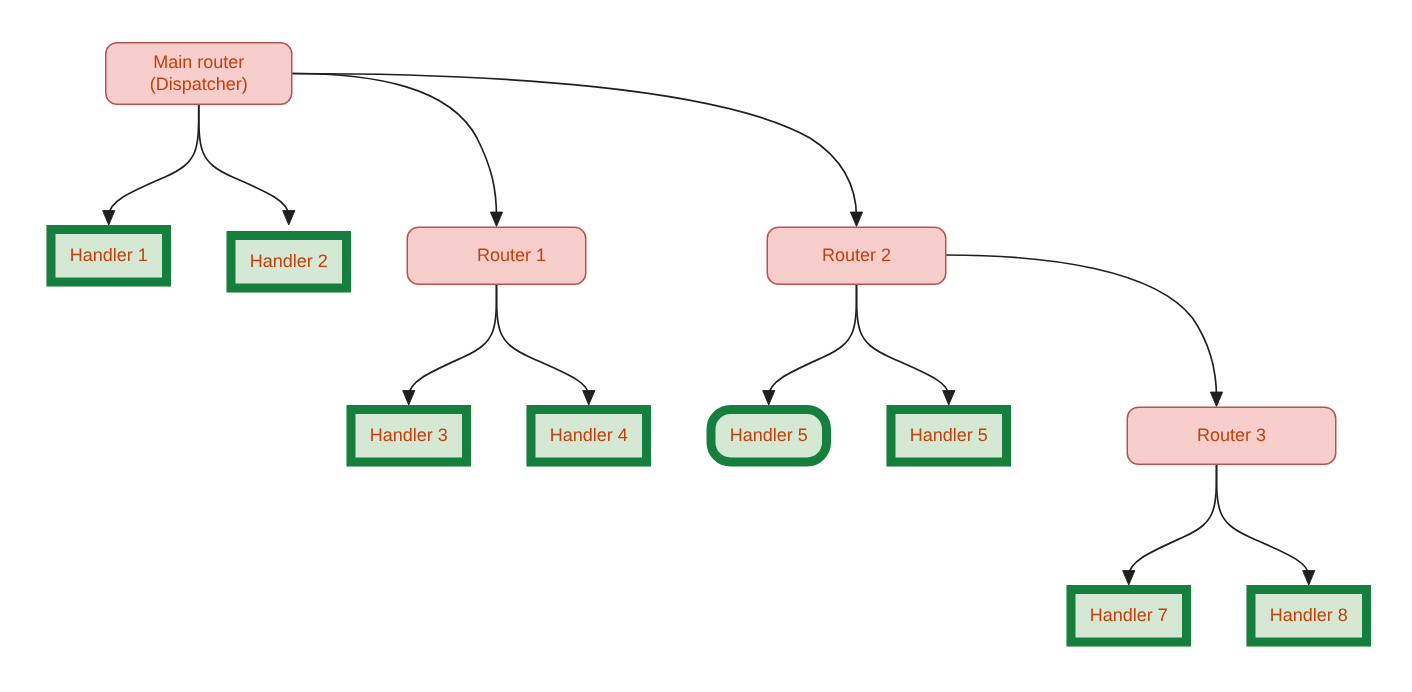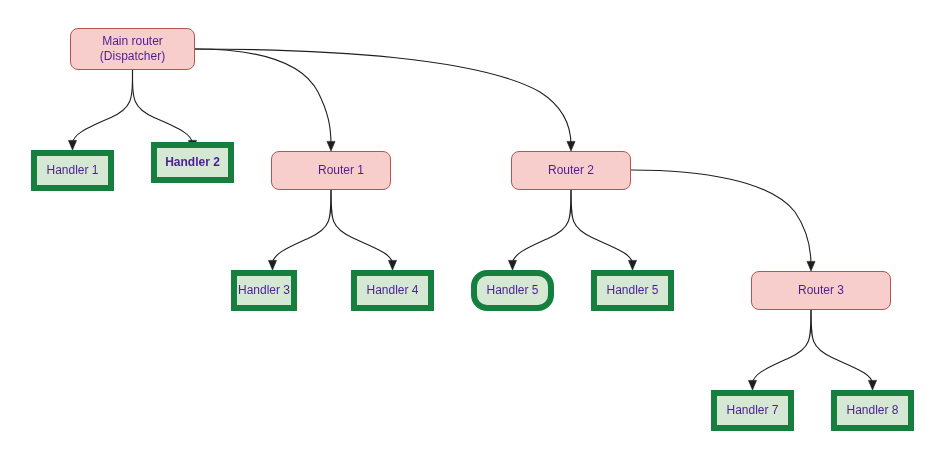--- a/index.html
+++ b/index.html
@@ -28,21 +28,21 @@
   }
   .node {
     position: absolute;
     box-sizing: border-box;
     display: flex;
     align-items: center;
     justify-content: center;
     text-align: center;
     font-size: 12px;
     line-height: 15px;
-    color: #4c1d95;
+    color: #c2410c;
     white-space: pre-line;
     z-index: 2;
   }
   .node-router {
     background: #f8cecc;
     border: 1px solid #b85450;
     border-radius: 8px;
   }
   .node-handler {
     background: #d5e8d4;
@@ -89,24 +89,24 @@
       <polygon points="632.5,270 628.444,260.38 636.556,260.38" class="arrow-head"></polygon>
       <polygon points="811,271 806.944,261.38 815.056,261.38" class="arrow-head"></polygon>
       <polygon points="752.5,390 748.444,380.38 756.556,380.38" class="arrow-head"></polygon>
       <polygon points="872.5,390 868.444,380.38 876.556,380.38" class="arrow-head"></polygon>
     </svg>
 
   <div id="node-layer">
       <div class="node node-router" style="left: 70px; top: 28px; width: 125px; height: 42px;"><span>Main router
 (Dispatcher)</span></div>
       <div class="node node-handler" style="left: 31px; top: 150px; width: 83px; height: 41px;"><span>Handler 1</span></div>
-      <div class="node node-handler" style="left: 151px; top: 142px; width: 83px; height: 41px; font-weight: bold;"><span>Handler 2</span></div>
+      <div class="node node-handler" style="left: 151px; top: 154px; width: 83px; height: 41px;"><span>Handler 2</span></div>
       <div class="node node-router" style="left: 271px; top: 151px; width: 120px; height: 39px; padding-left: 20px;"><span>Router 1</span></div>
       <div class="node node-router" style="left: 511px; top: 151px; width: 120px; height: 39px;"><span>Router 2</span></div>
-      <div class="node node-handler" style="left: 231px; top: 270px; width: 66px; height: 41px;"><span>Handler 3</span></div>
+      <div class="node node-handler" style="left: 231px; top: 270px; width: 83px; height: 41px;"><span>Handler 3</span></div>
       <div class="node node-handler" style="left: 351px; top: 270px; width: 83px; height: 41px; text-align: right;"><span>Handler 4</span></div>
       <div class="node node-handler" style="left: 471px; top: 270px; width: 83px; height: 41px; border-radius: 16px;"><span>Handler 5</span></div>
       <div class="node node-handler" style="left: 591px; top: 270px; width: 83px; height: 41px;"><span>Handler 5</span></div>
       <div class="node node-router" style="left: 751px; top: 271px; width: 140px; height: 39px;"><span>Router 3</span></div>
       <div class="node node-handler" style="left: 711px; top: 390px; width: 83px; height: 41px;"><span>Handler 7</span></div>
       <div class="node node-handler" style="left: 831px; top: 390px; width: 83px; height: 41px;"><span>Handler 8</span></div>
     </div>
 
 </div>
 

